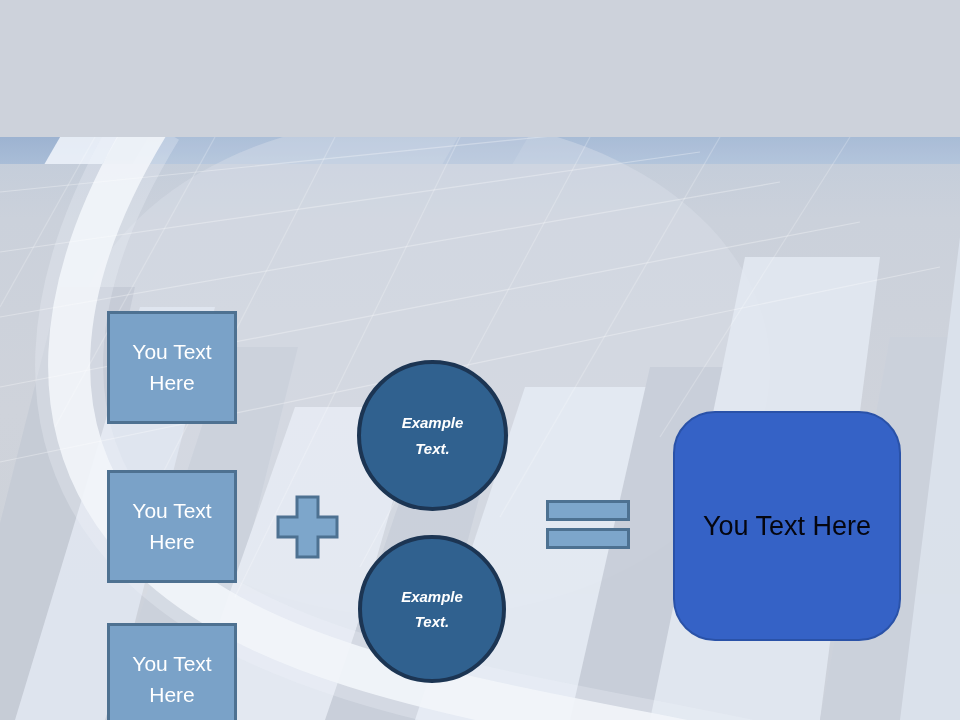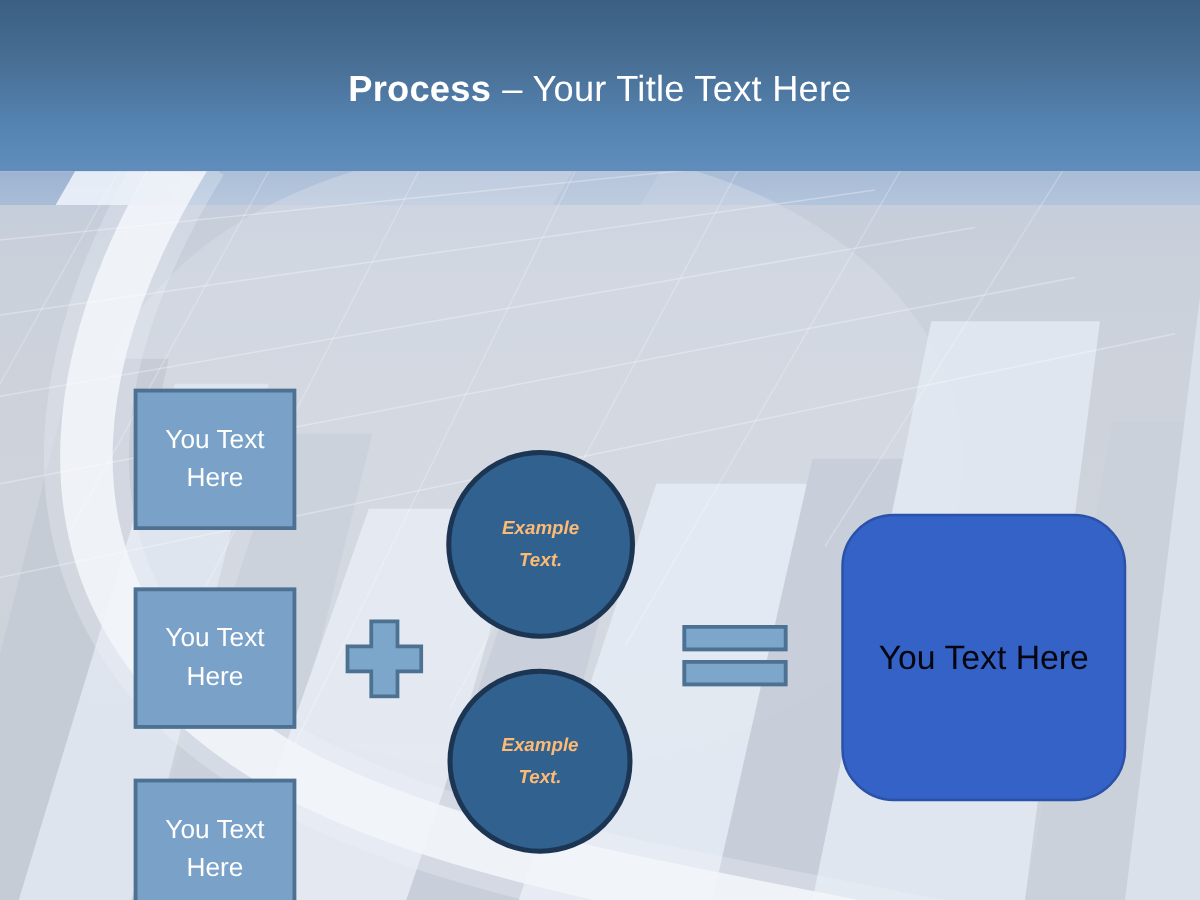--- a/index.html
+++ b/index.html
@@ -48,42 +48,37 @@
   .plus-wrap{position:absolute;left:276px;top:358px;width:63px;height:64px;}
   .eq-bar{
     position:absolute;left:546px;width:84px;height:21px;box-sizing:border-box;
     background:#7da6cb;border:3px solid #4d7191;
   }
   .eq-bar.e1{top:363px;} .eq-bar.e2{top:391px;}
   .circle{
     position:absolute;box-sizing:border-box;border-radius:50%;
     background:#30618f;border:4px solid #1c3553;
     display:flex;align-items:center;justify-content:center;text-align:center;
-    color:#fdba74;font-size:15px;font-weight:700;font-style:italic;line-height:1.7;
+    color:#ffffff;font-size:15px;font-weight:700;font-style:italic;line-height:1.7;
   }
   .circle.c1{left:357px;top:223px;width:151px;height:151px;}
   .circle.c2{left:358px;top:398px;width:148px;height:148px;}
   .circle .lbl{width:95px;}
   .result{
     position:absolute;left:673px;top:274px;width:228px;height:230px;box-sizing:border-box;
     background:#3562c6;border:2px solid #2a52a8;border-radius:42px;
     display:flex;align-items:center;justify-content:center;text-align:center;
     color:#05060f;font-size:27px;
   }
 </style>
 </head>
 <body>
 
 <div class="slide">
 
-  <div class="header">
-    <div class="title">
-      <span class="bold">Process</span><span class="regular">– Your Title Text Here</span>
-    </div>
-  </div>
 
   <div class="content">
 
     <div class="band">
       <div class="spark1"></div>
       <div class="spark2"></div>
       <div class="spark3"></div>
     </div>
 
     <svg class="bg-art" viewBox="0 0 960 583" preserveAspectRatio="none">

